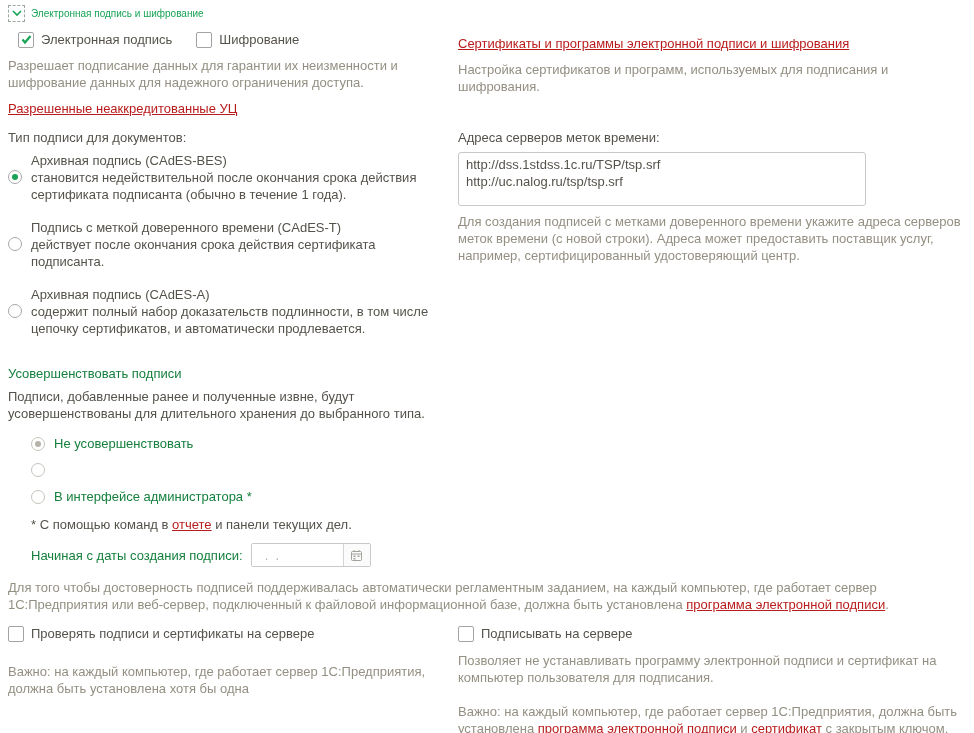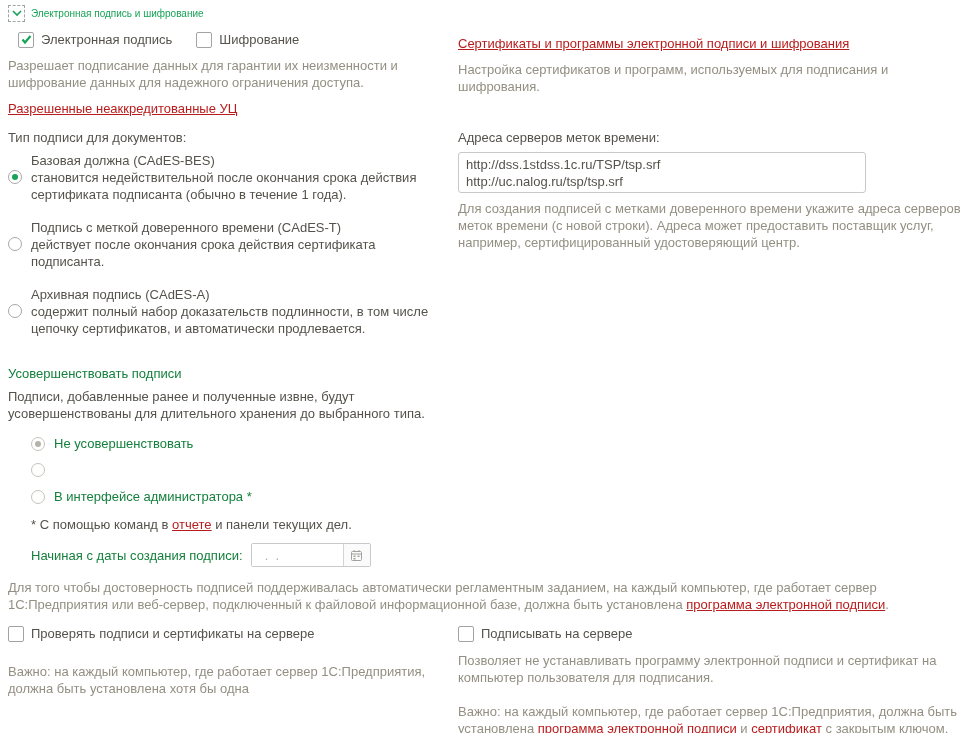--- a/index.html
+++ b/index.html
@@ -44,21 +44,21 @@
   .radio.dis { border-color:#c6c3bc; }
   .radio.dis.sel::after { background:#b5b2aa; }
   .opt { display:flex; gap:9px; margin-bottom:16px; }
   .opt .radio { margin-top:18px; }
   .opt-dis { display:flex; gap:9px; align-items:center; margin:0 0 11px 23px; }
 
   .sec-label { margin-bottom:6px; }
 
   
   .textarea {
-    width:408px; height:41px; border:1px solid #c9c9c9; border-radius:3px;
+    width:408px; height:54px; border:1px solid #c9c9c9; border-radius:3px;
     background:#fff; padding:3px 7px; white-space:pre-line; color:#55524b;
     margin-bottom:7px; cursor:text;
   }
 
   
   .date-row { display:flex; align-items:center; gap:8px; margin-left:23px; margin-top:10px; }
   .date-ctl { display:inline-flex; border:1px solid #c9c9c9; border-radius:2px; height:24px; }
   .date-field {
     width:92px; padding:3px 6px; color:#b1ada4; white-space:pre; background:#fff;
     border-right:1px solid #d4d4d4; display:flex; align-items:center;
@@ -111,21 +111,21 @@
     <div class="mt6 mb9"><span class="link">Сертификаты и программы электронной подписи и шифрования</span></div>
     <p class="desc">Настройка сертификатов и программ, используемых для подписания и шифрования.</p>
   </div>
 
   <div>
     <div class="dark sec-label">Тип подписи для документов:</div>
 
     <div class="opt">
       <span class="radio sel"></span>
       <span class="dark">
-        <span>Базовая должна (CAdES-BES)</span><br>
+        <span>Архивная подпись (CAdES-BES)</span><br>
         <span>становится недействительной после окончания срока действия сертификата подписанта (обычно в течение 1 года).</span>
       </span>
     </div>
 
     <div class="opt">
       <span class="radio"></span>
       <span class="dark">
         <span>Подпись с меткой доверенного времени (CAdES-T)</span><br>
         <span>действует после окончания срока действия сертификата подписанта.</span>
       </span>

